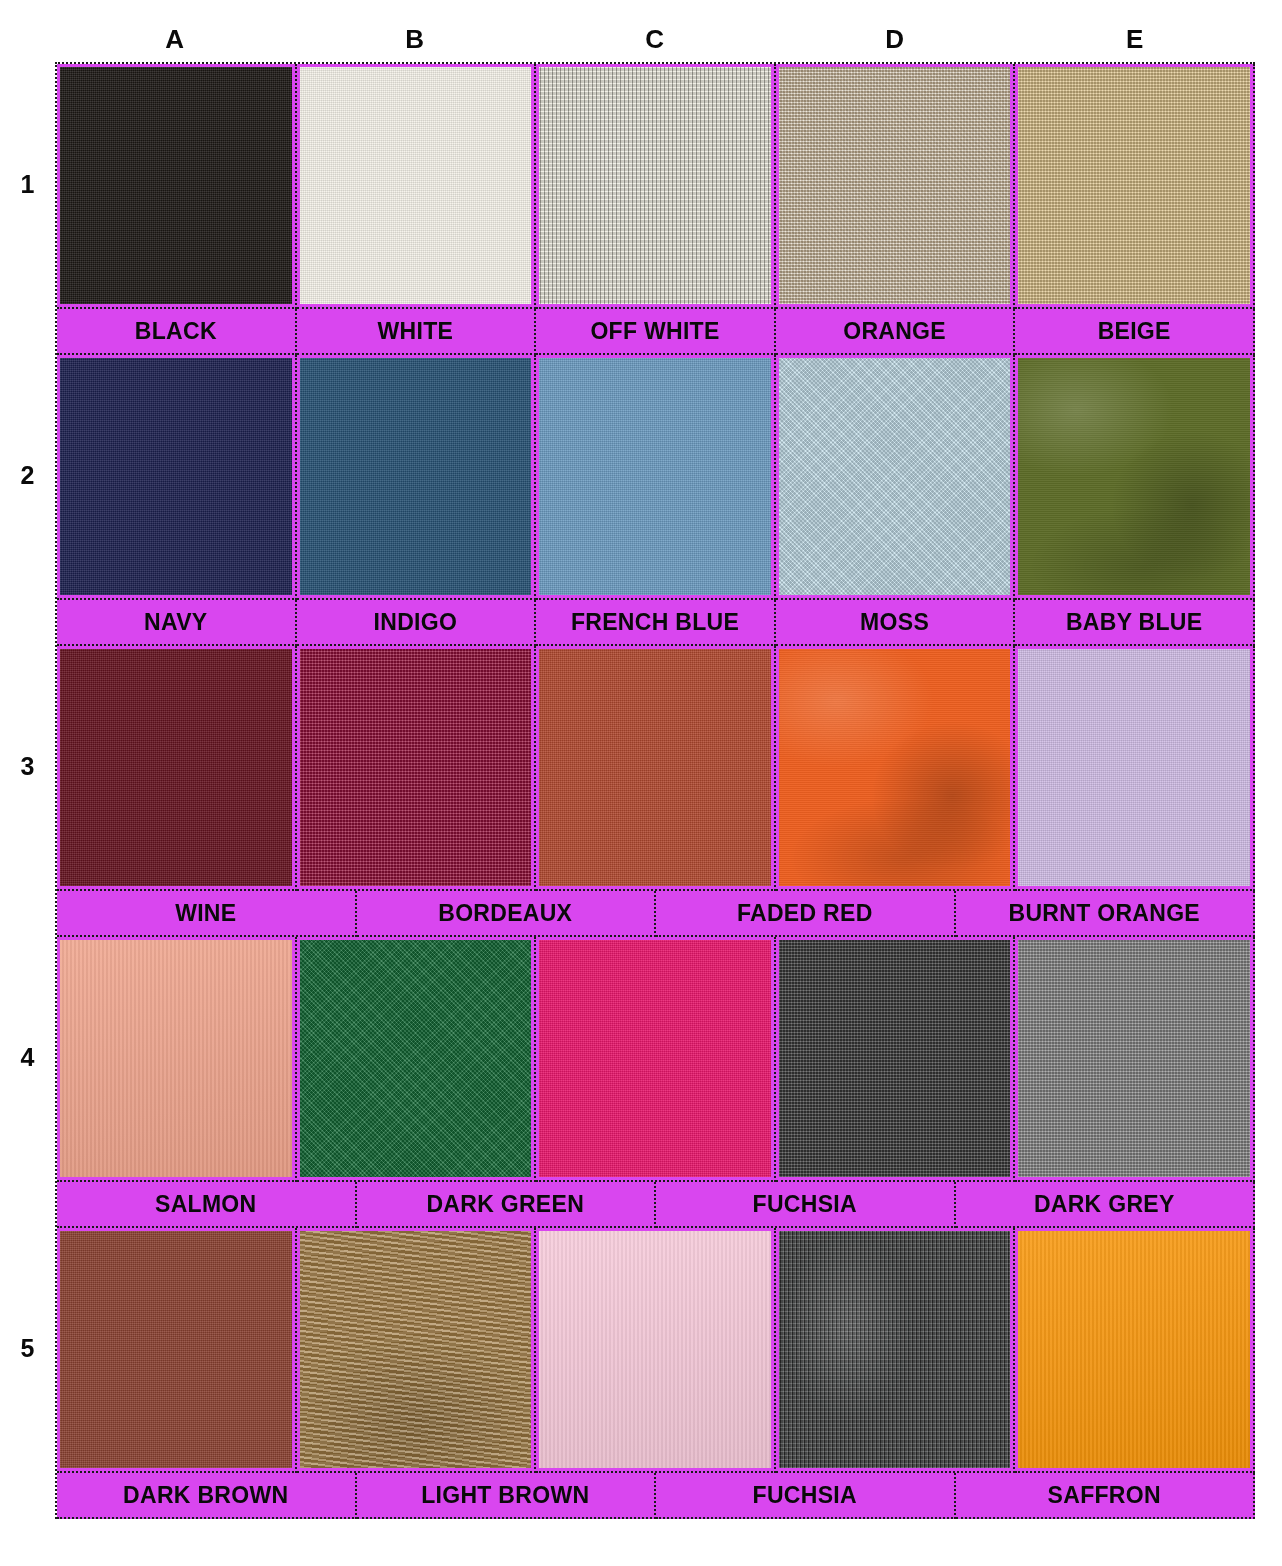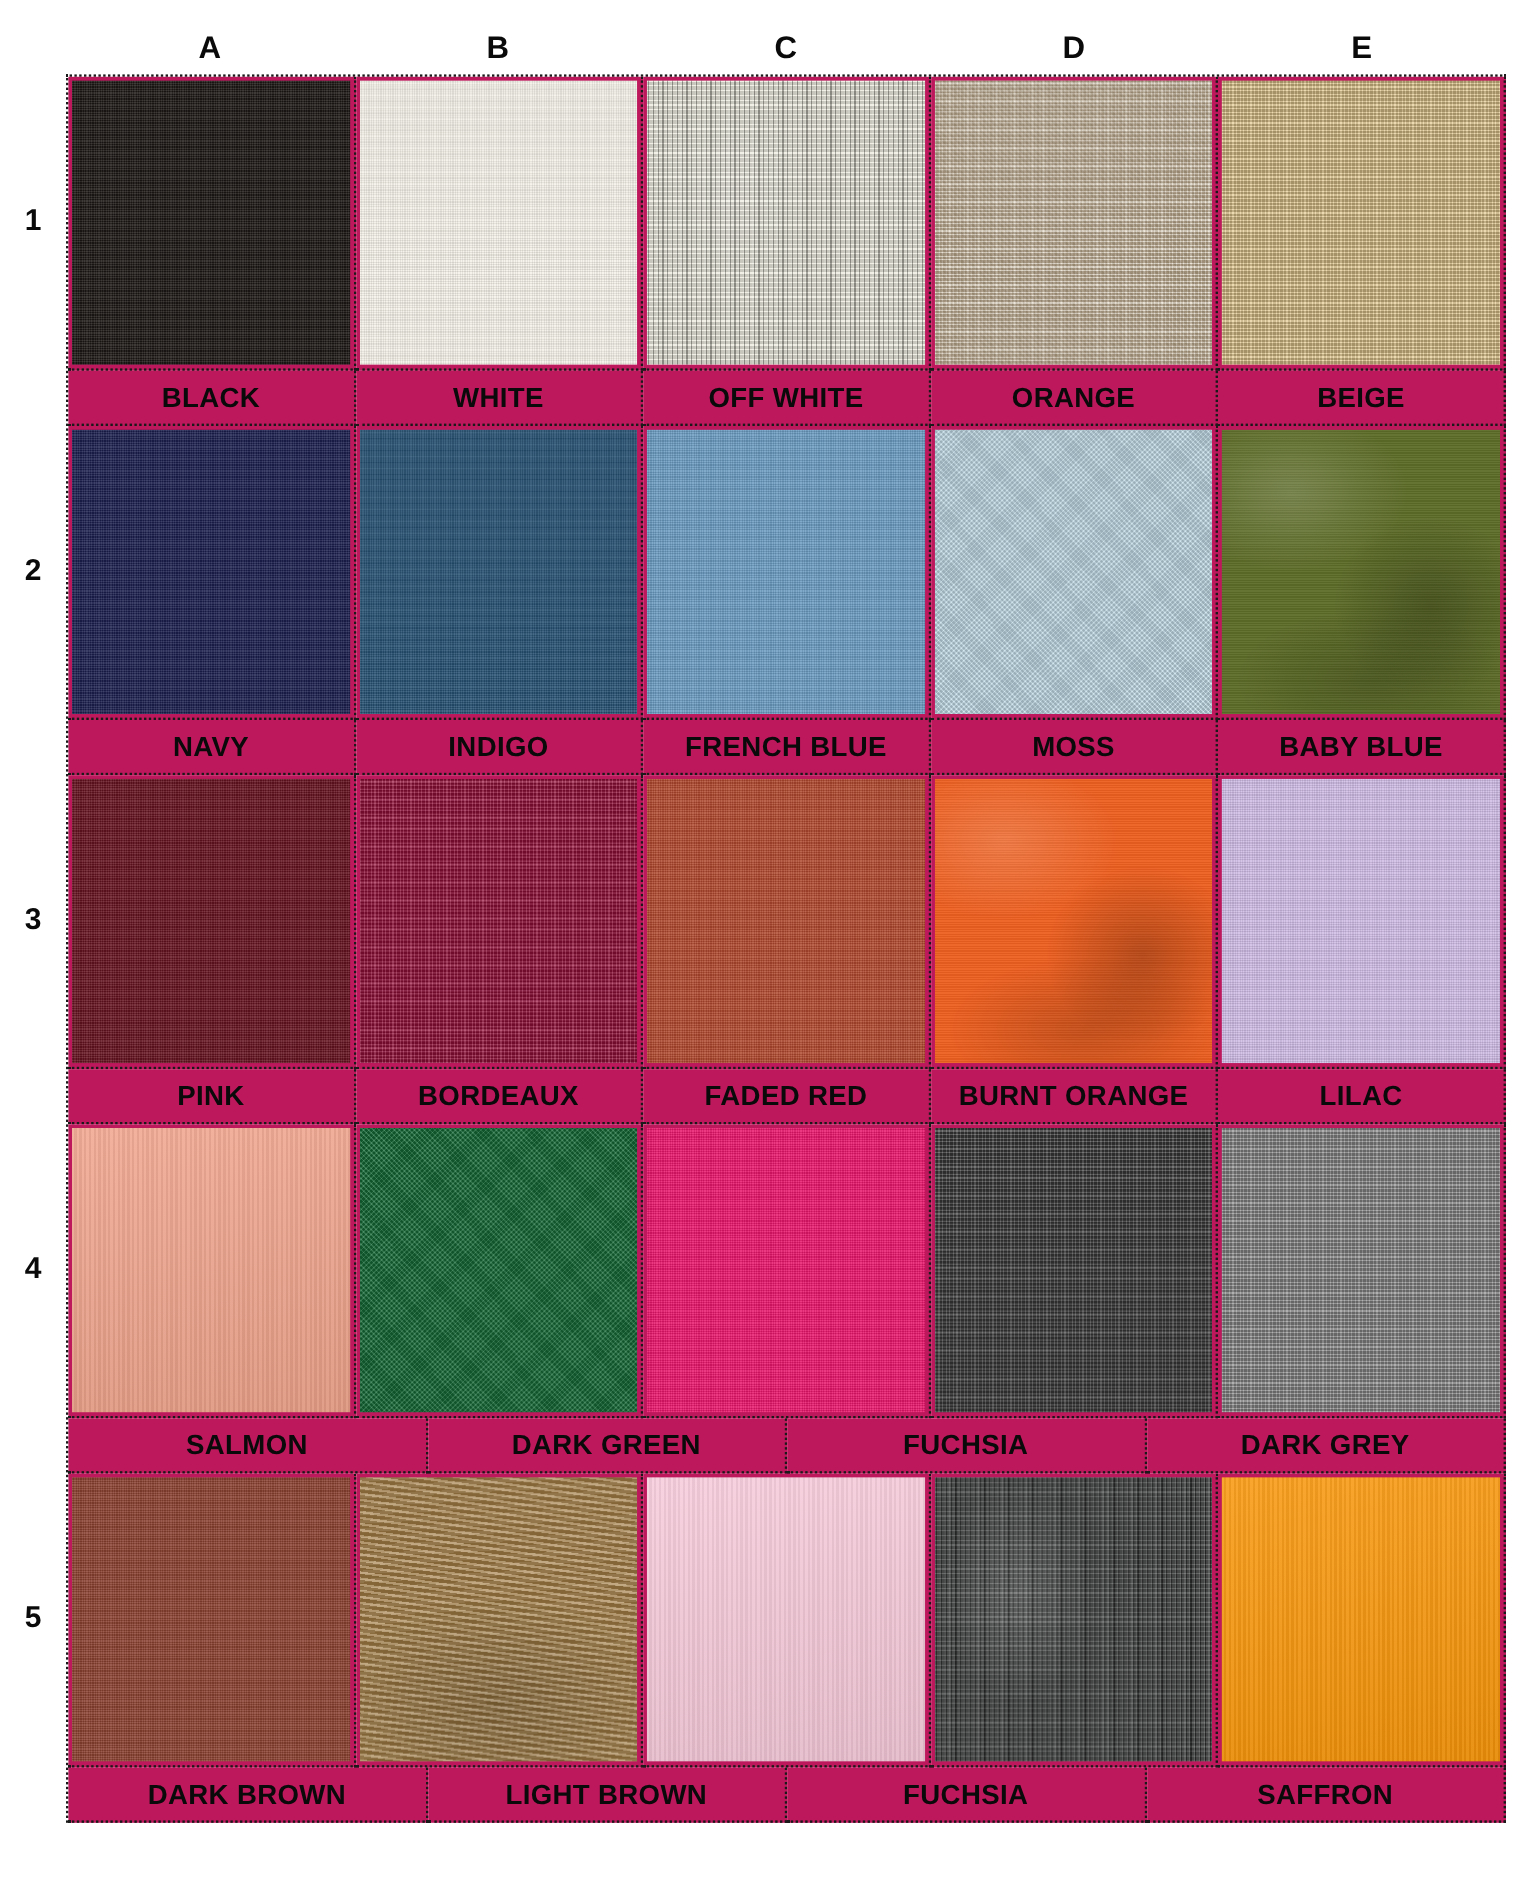--- a/index.html
+++ b/index.html
@@ -74,21 +74,21 @@
   .grid-row {
     display: flex;
     width: 100%;
   }
   .grid-cell {
     flex: 1 1 0;
     min-width: 0;
     border-right: 2px dotted #1a1a1a;
     border-bottom: 2px dotted #1a1a1a;
     box-sizing: border-box;
-    background: #be185d;
+    background: #d946ef;
   }
   .swatch-cell {
     height: 245px;
     display: flex;
     align-items: center;
     justify-content: center;
     padding: 3px;
   }
   .label-cell {
     height: 46px;
@@ -317,34 +317,31 @@
           </div>
         </div>
         <div class="grid-cell swatch-cell">
           <div class="swatch">
             <div class="swatch-inner tex-plain" style="background: rgb(207, 187, 228);"></div>
           </div>
         </div>
       </div>
       <div class="grid-row">
         <div class="grid-cell label-cell">
-          <div class="color-label">PINK</div>
+          <div class="color-label">WINE</div>
         </div>
         <div class="grid-cell label-cell">
           <div class="color-label">BORDEAUX</div>
         </div>
         <div class="grid-cell label-cell">
           <div class="color-label">FADED RED</div>
         </div>
         <div class="grid-cell label-cell">
           <div class="color-label">BURNT ORANGE</div>
         </div>
-        <div class="grid-cell label-cell">
-          <div class="color-label">LILAC</div>
-        </div>
       </div>
       <div class="grid-row">
         <div class="grid-cell swatch-cell">
           <div class="swatch">
             <div class="swatch-inner tex-smooth" style="background: rgb(240, 164, 140);"></div>
           </div>
         </div>
         <div class="grid-cell swatch-cell">
           <div class="swatch">
             <div class="swatch-inner tex-knit" style="background: rgb(20, 107, 55);"></div>

